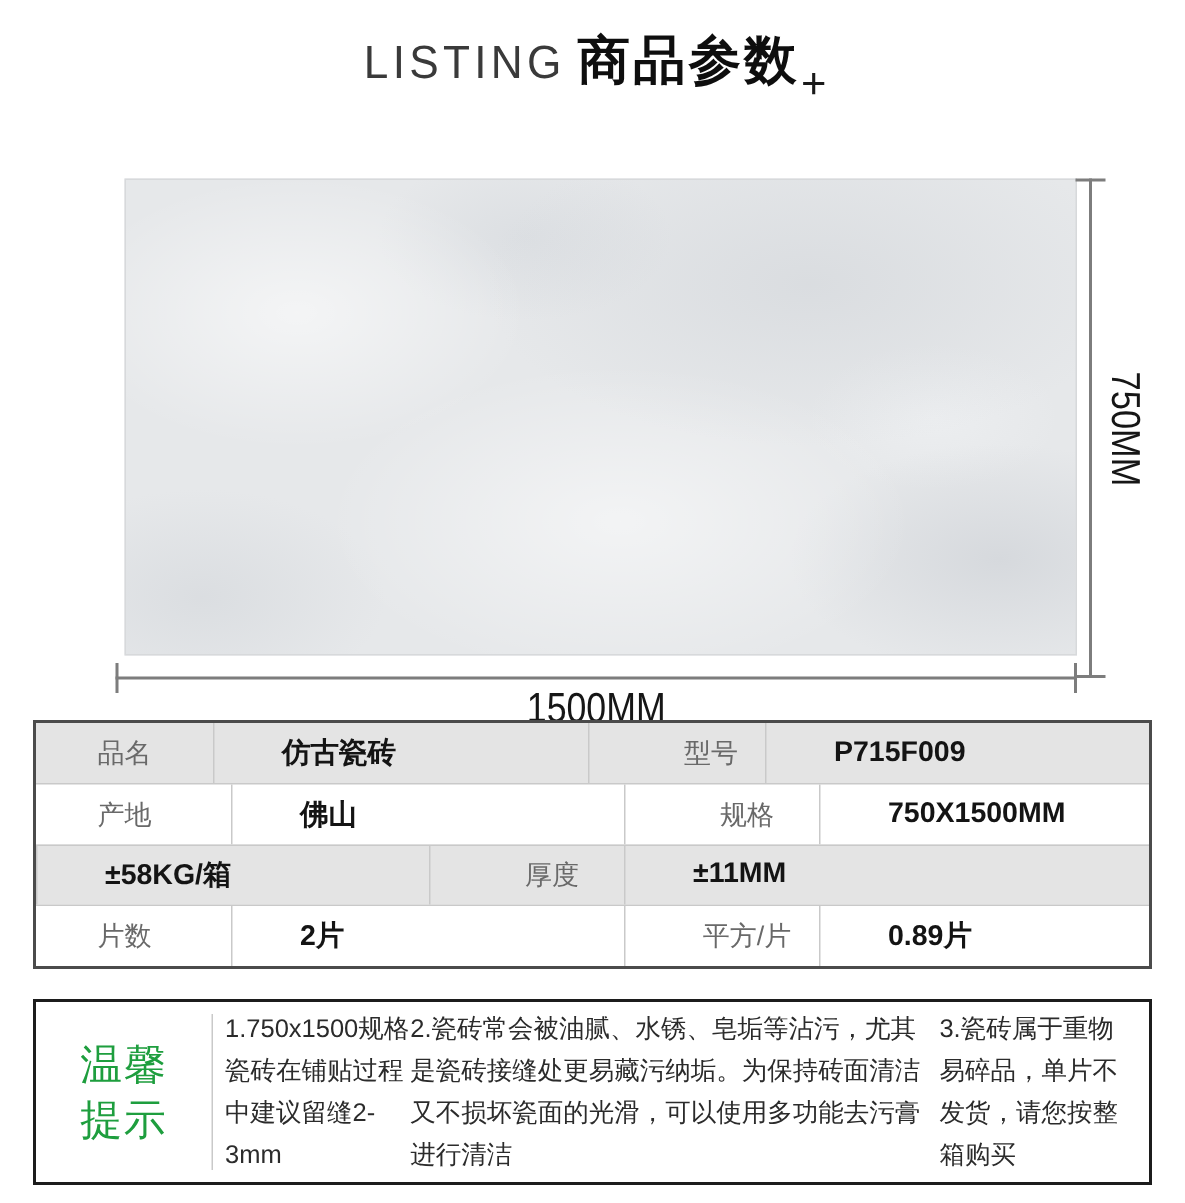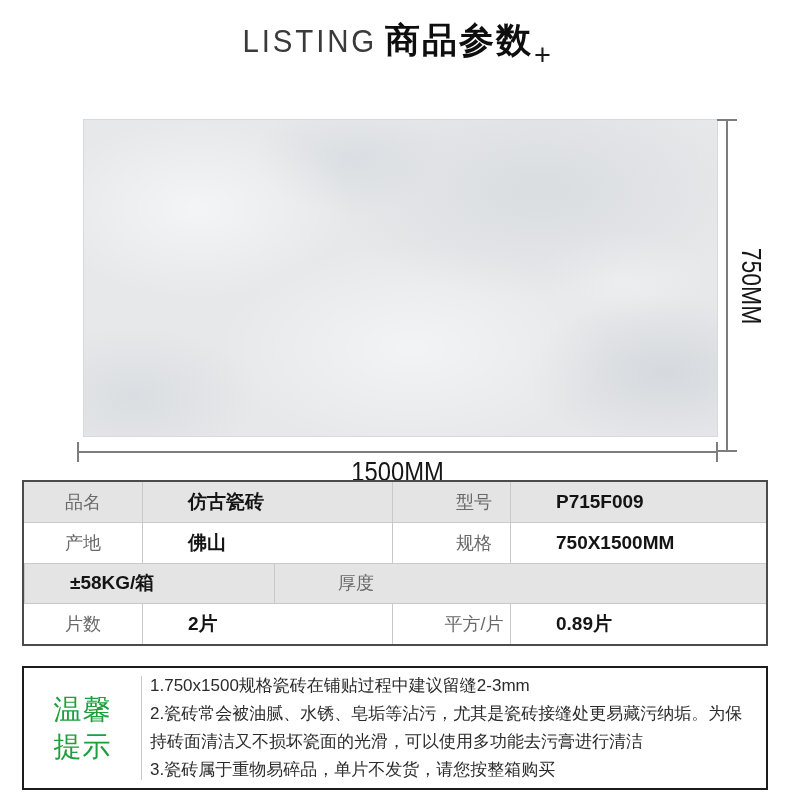--- a/index.html
+++ b/index.html
@@ -55,42 +55,42 @@
     font-size:27px; color:#161616;
     transform:translate(-50%,-50%) rotate(90deg) scaleX(0.85);
   }
 
   
   .spec-table {
     position:absolute; left:22px; top:480px; width:746px; height:166px;
     border:2px solid #4b4b4b; display:flex; flex-direction:column; background:#fff;
   }
   .spec-row { flex:1; display:flex; }
-  .spec-row + .spec-row { border-top:1px solid #c9c9c9; }
+  .spec-row + .spec-row { border-top:1px solid #c9c9c9;gap:12px; }
   .spec-row.alt { background:#e4e4e4; }
   .cell { display:flex; align-items:center; }
   .c-lab { flex:0 0 118px; justify-content:center; color:#696969; font-size:18px; }
   .c-val1 { flex:0 0 250px; }
   .c-val2 { flex:1; }
   .c-val1, .c-val2 { padding-left:26px; font-weight:bold; font-size:19px; color:#141414; }
   .bl { border-left:1px solid #c9c9c9;padding-left:45px; }
 
   
   .notice {
     position:absolute; left:22px; top:666px; width:746px; height:124px;
     border:2px solid #1c1c1c; display:flex; background:#fff;
   }
   .notice-label {
     flex:0 0 117px; display:flex; flex-direction:column; justify-content:center;
     align-items:center; font-size:28px; font-weight:normal; line-height:37px;
     letter-spacing:1px;
   }
   .notice-divider { width:1px; background:#c9c9c9; margin:8px 0; }
   .notice-tips {
-    flex:1; padding:4px 8px 4px 8px; display:flex; flex-direction:column;
+    flex:1; padding:4px 8px 4px 8px; display:flex; flex-direction:row;
     justify-content:center; font-size:17px; line-height:28px; color:#2b2b2b;
   }
 </style>
 </head>
 <body>
 
 <div class="page">
 
   <div class="header">
     <div class="eyebrow">LISTING</div>
@@ -120,20 +120,21 @@
     </div>
     <div class="spec-row">
       <div class="cell c-lab">产地</div>
       <div class="cell c-val1 bl">佛山</div>
       <div class="cell c-lab bl">规格</div>
       <div class="cell c-val2 bl">750X1500MM</div>
     </div>
     <div class="spec-row alt">
       <div class="cell c-val1 bl">±58KG/箱</div>
       <div class="cell c-lab bl">厚度</div>
+      <div class="cell c-val2 bl">±11MM</div>
     </div>
     <div class="spec-row">
       <div class="cell c-lab">片数</div>
       <div class="cell c-val1 bl">2片</div>
       <div class="cell c-lab bl">平方/片</div>
       <div class="cell c-val2 bl">0.89片</div>
     </div>
   </div>
 
   <div class="notice">

